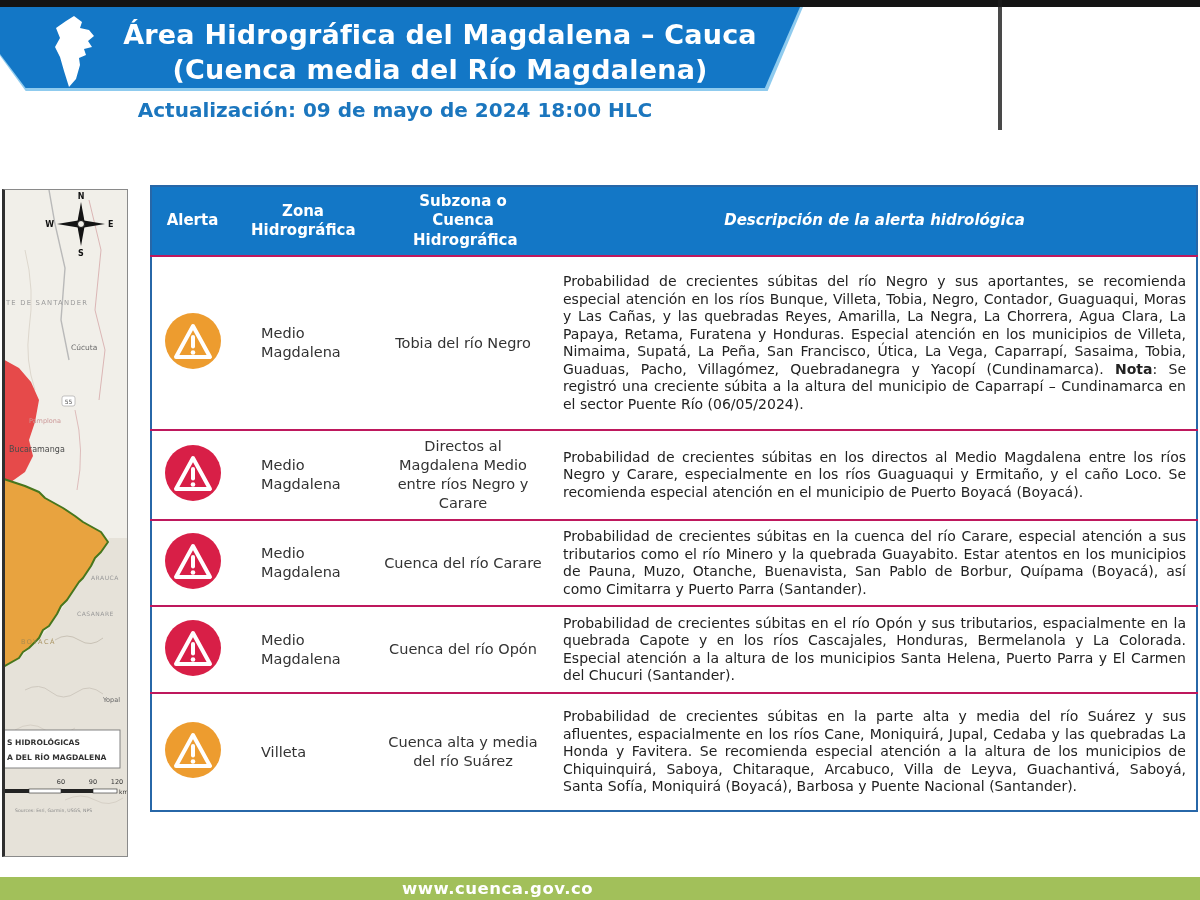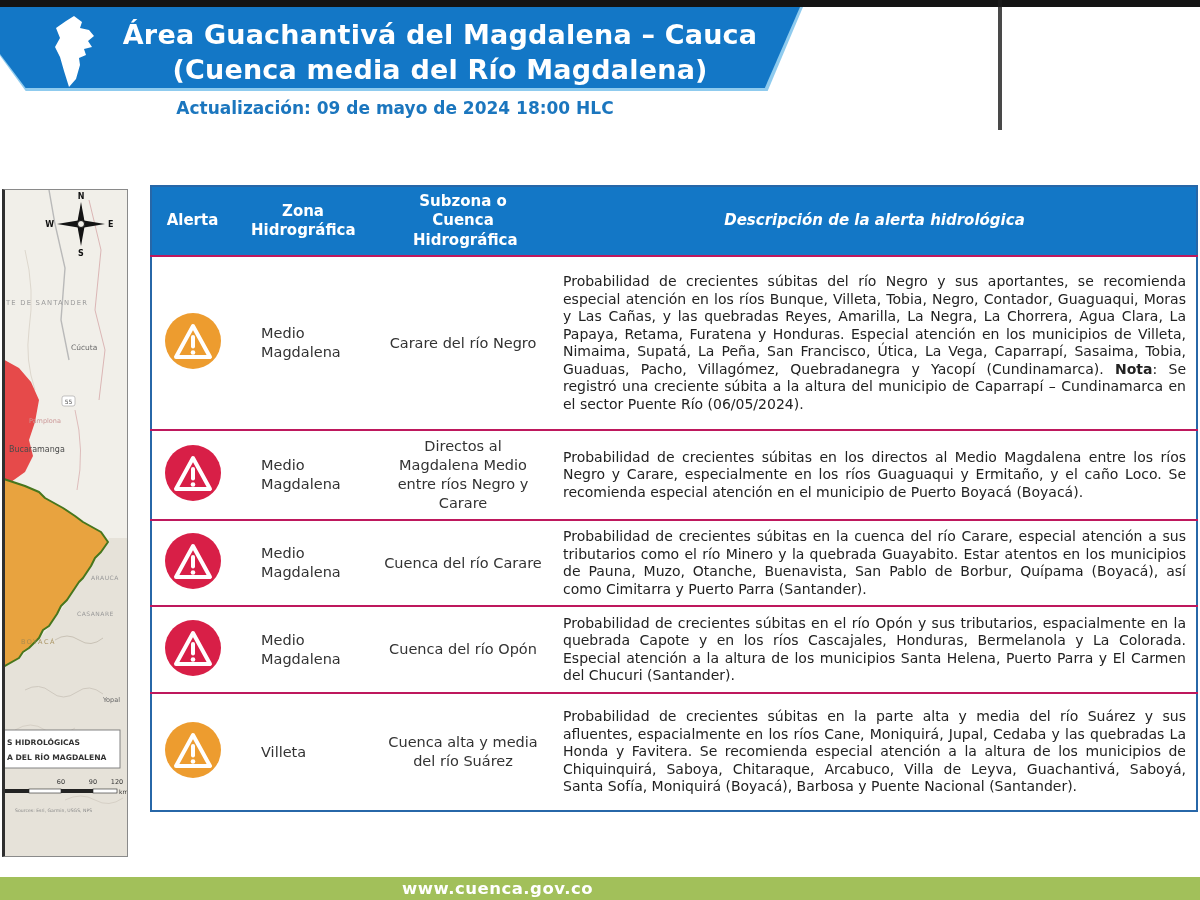--- a/index.html
+++ b/index.html
@@ -17,21 +17,21 @@
     clip-path:polygon(0 0,100% 0,95.6% 100%,3.2% 100%,0 58%);}
   .banner-title{position:absolute;left:95px;top:10px;width:690px;text-align:center;color:#ffffff;
     font-weight:bold;font-size:27px;line-height:35px;letter-spacing:.2px;}
   .colombia{position:absolute;left:36px;top:8px;}
 
   
   .logo{position:absolute;left:1068px;top:16px;width:116px;text-align:center;}
   .logo-name{color:#2d9f43;font-weight:bold;font-size:21px;letter-spacing:3px;margin-top:-2px;}
 
   .update-line{position:absolute;left:0;top:98px;width:790px;text-align:center;color:#1b76be;
-    font-weight:bold;font-size:17px;}
+    font-weight:bold;font-size:20px;}
 
   
   .map-panel{position:absolute;left:2px;top:189px;width:122px;height:666px;background:#f3f1ed;
     border:1px solid #8a8a8a;border-left:3px solid #2f2f2f;box-sizing:content-box;}
   .map-panel svg{display:block;}
 
   
   .alert-table{position:absolute;left:150px;top:185px;width:1046px;border-collapse:collapse;
     table-layout:fixed;background:#ffffff;border:2px solid #2767a8;}
   .alert-table th{background:#1377c6;color:#ffffff;font-weight:bold;font-size:15px;line-height:1.3;
@@ -68,21 +68,21 @@
 
   <div class="top-strip"></div>
   <div class="crease"></div>
 
   <div class="banner-outer">
     <div class="banner-core"></div>
     <svg class="colombia" width="62" height="76" viewBox="0 0 62 76">
       <path d="M30 6 L38 1 L46 7 L44 13 L53 15 L58 21 L52 26 L56 32 L48 34 L50 40 L43 43 L44 50 L40 64 L33 72 L28 56 L24 42 L19 32 L24 23 L20 13 Z" fill="#ffffff"></path>
     </svg>
     <div class="banner-title">
-      <div>Área Guachantivá del Magdalena – Cauca</div>
+      <div>Área Hidrográfica del Magdalena – Cauca</div>
       <div>(Cuenca media del Río Magdalena)</div>
     </div>
   </div>
 
 
   <div class="update-line">Actualización: 09 de mayo de 2024 18:00 HLC</div>
 
   <div class="map-panel">
     <svg width="122" height="666" viewBox="0 0 122 666" preserveAspectRatio="none">
       <rect x="0" y="0" width="122" height="666" fill="#f1efe9"></rect>
@@ -162,21 +162,21 @@
 
     <tr class="r1">
       <td class="c-alert"><span class="alert-icon sev-orange">
         <svg viewBox="0 0 56 56">
                 <circle class="bg" cx="28" cy="28" r="28"></circle>
                 <polygon points="28,13 45,44 11,44" fill="none" stroke="#fff" stroke-width="4" stroke-linejoin="round"></polygon>
                 <line x1="28" y1="24" x2="28" y2="33.5" stroke="#fff" stroke-width="4" stroke-linecap="round"></line>
                 <circle cx="28" cy="39.5" r="2.3" fill="#fff"></circle>
               </svg></span></td>
       <td class="c-zona">Medio Magdalena</td>
-      <td class="c-sub">Carare del río Negro</td>
+      <td class="c-sub">Tobia del río Negro</td>
       <td class="c-desc"><span>Probabilidad de crecientes súbitas del río Negro y sus aportantes, se recomienda especial atención en los ríos Bunque, Villeta, Tobia, Negro, Contador, Guaguaqui, Moras y Las Cañas, y las quebradas Reyes, Amarilla, La Negra, La Chorrera, Agua Clara, La Papaya, Retama, Furatena y Honduras. Especial atención en los municipios de Villeta, Nimaima, Supatá, La Peña, San Francisco, Útica, La Vega, Caparrapí, Sasaima, Tobia, Guaduas, Pacho, Villagómez, Quebradanegra y Yacopí (Cundinamarca). </span><span class="b">Nota</span><span>: Se registró una creciente súbita a la altura del municipio de Caparrapí – Cundinamarca en el sector Puente Río (06/05/2024).</span></td>
     </tr>
 
     <tr class="r2">
       <td class="c-alert"><span class="alert-icon sev-red">
         <svg viewBox="0 0 56 56">
                 <circle class="bg" cx="28" cy="28" r="28"></circle>
                 <polygon points="28,13 45,44 11,44" fill="none" stroke="#fff" stroke-width="4" stroke-linejoin="round"></polygon>
                 <line x1="28" y1="24" x2="28" y2="33.5" stroke="#fff" stroke-width="4" stroke-linecap="round"></line>
                 <circle cx="28" cy="39.5" r="2.3" fill="#fff"></circle>

